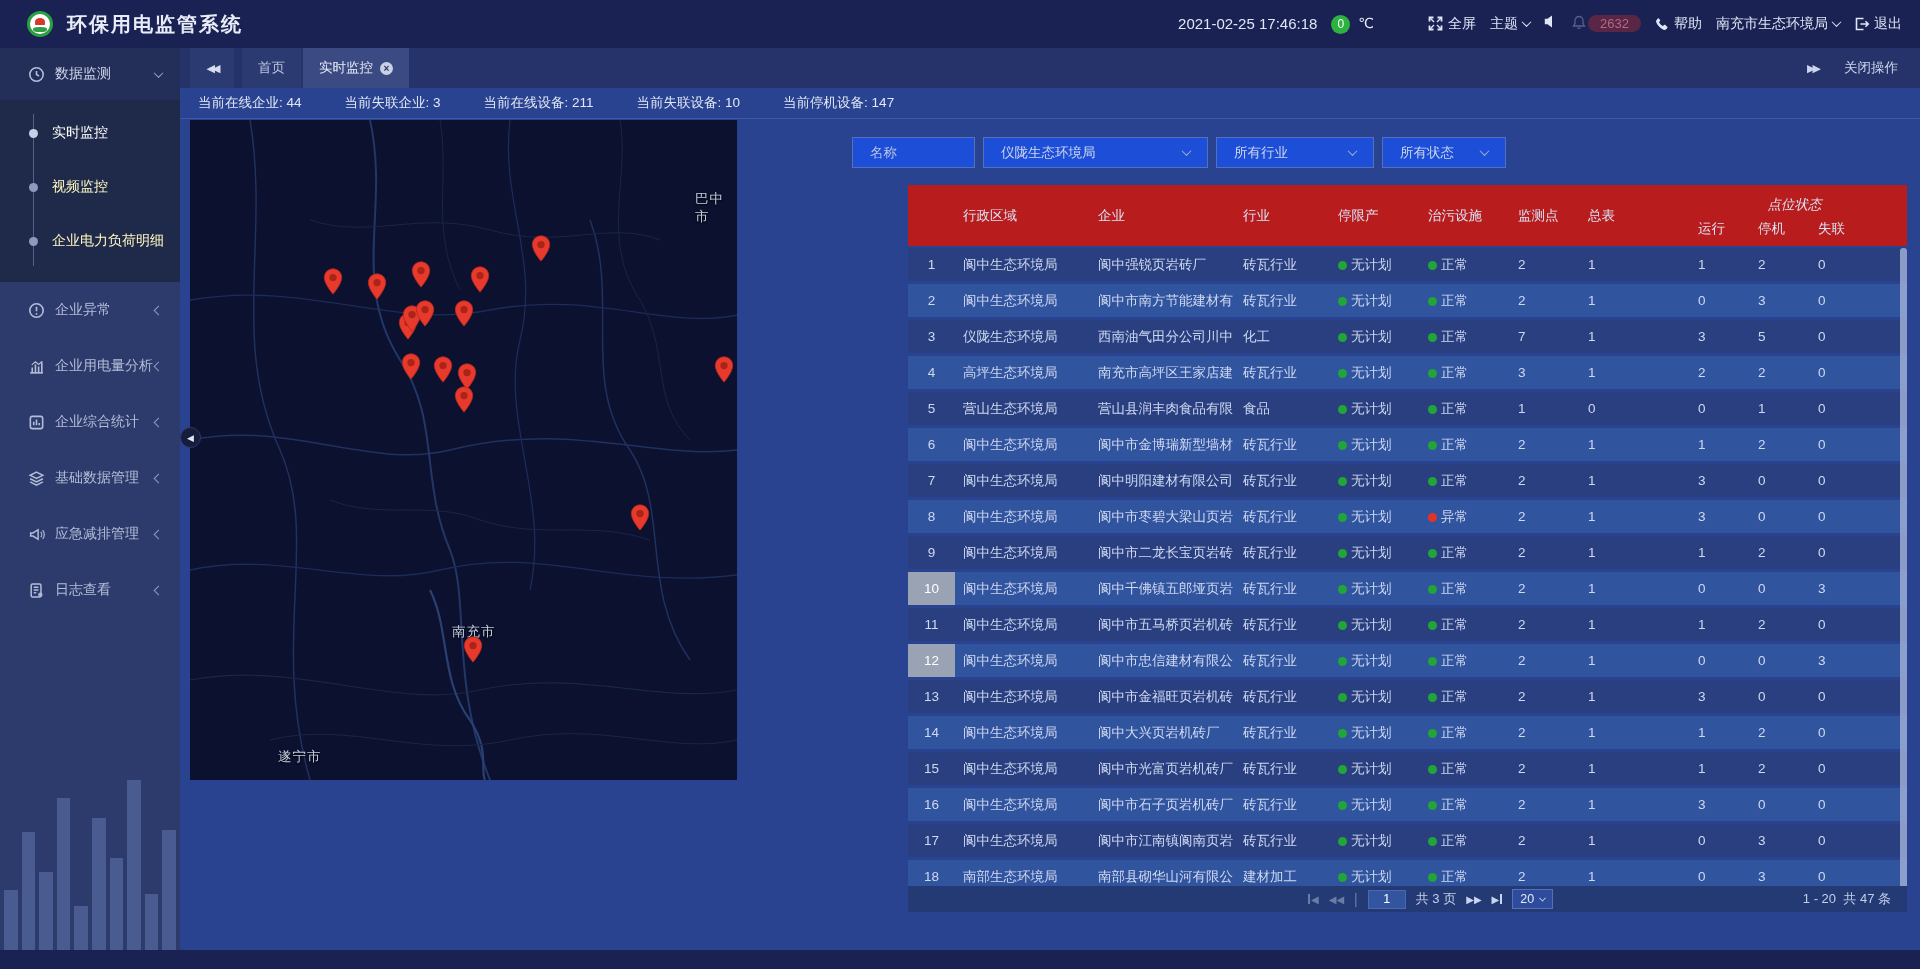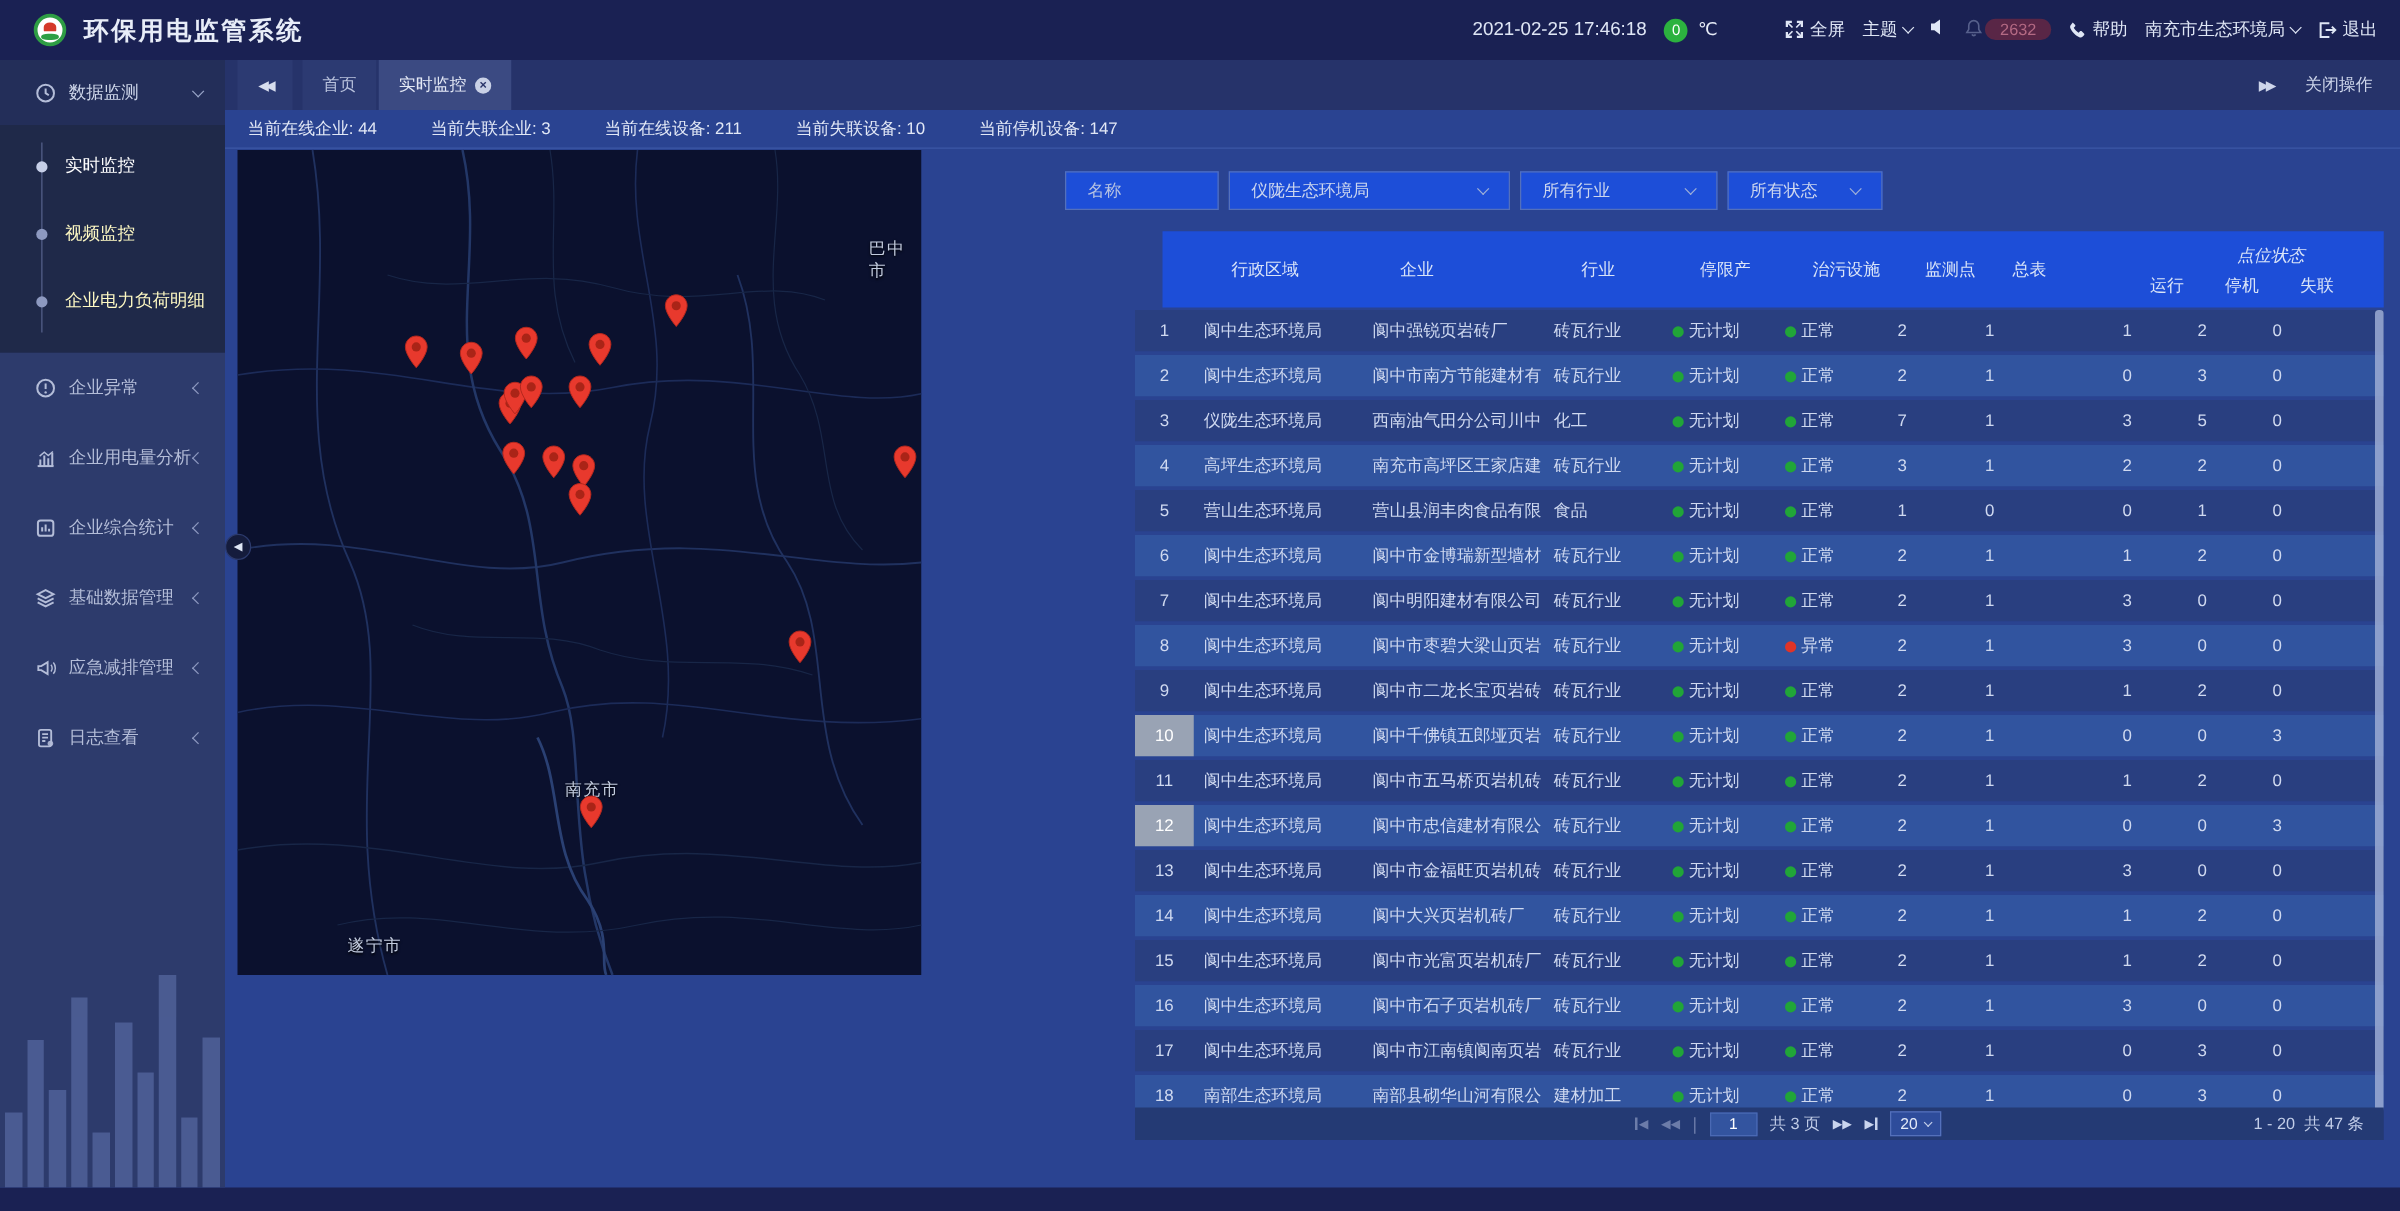--- a/index.html
+++ b/index.html
@@ -84,21 +84,21 @@
   .fbox{height:31px;background:#1d4ed8;border:1px solid #5470bb;display:flex;align-items:center;
     color:#ccd6ee;font-size:13.5px;padding:0 17px;}
   .fbox input{background:transparent;border:0;outline:none;color:#ccd6ee;font-size:13.5px;width:100%;
     font-family:inherit;}
   .fbox input::placeholder{color:#b7c3e2;opacity:1;}
   .fbox .chev{margin-left:auto;color:#9fb0d8;}
 
   
   .tablewrap{position:absolute;left:908px;top:185px;width:999px;z-index:4;}
   .thead{display:grid;grid-template-columns:47px 135px 145px 95px 90px 90px 70px 110px 60px 60px 89px;
-    background:#1d4ed8;height:61px;color:#d9e4f8;font-size:13.5px;margin-left:22px;}
+    background:#b91c1c;height:61px;color:#d9e4f8;font-size:13.5px;}
   .thead .hc{display:flex;align-items:center;padding-left:8px;}
   .hgroup{grid-column:9/12;display:flex;flex-direction:column;justify-content:center;}
   .hgroup .g-top{font-style:italic;text-align:center;padding:2px 0 6px 0;}
   .hgroup .g-cols{display:grid;grid-template-columns:60px 60px 89px;}
   .hgroup .g-cols div{padding-left:8px;}
   .tbody{position:relative;height:641px;overflow:hidden;margin-top:2px;}
   .trow{display:grid;grid-template-columns:47px 135px 145px 95px 90px 90px 70px 110px 60px 60px 89px;
     height:33px;margin-bottom:3px;align-items:center;color:#cfd9f0;font-size:13.5px;}
   .trow.odd{background:#293f80;}
   .trow.even{background:#31549f;}

